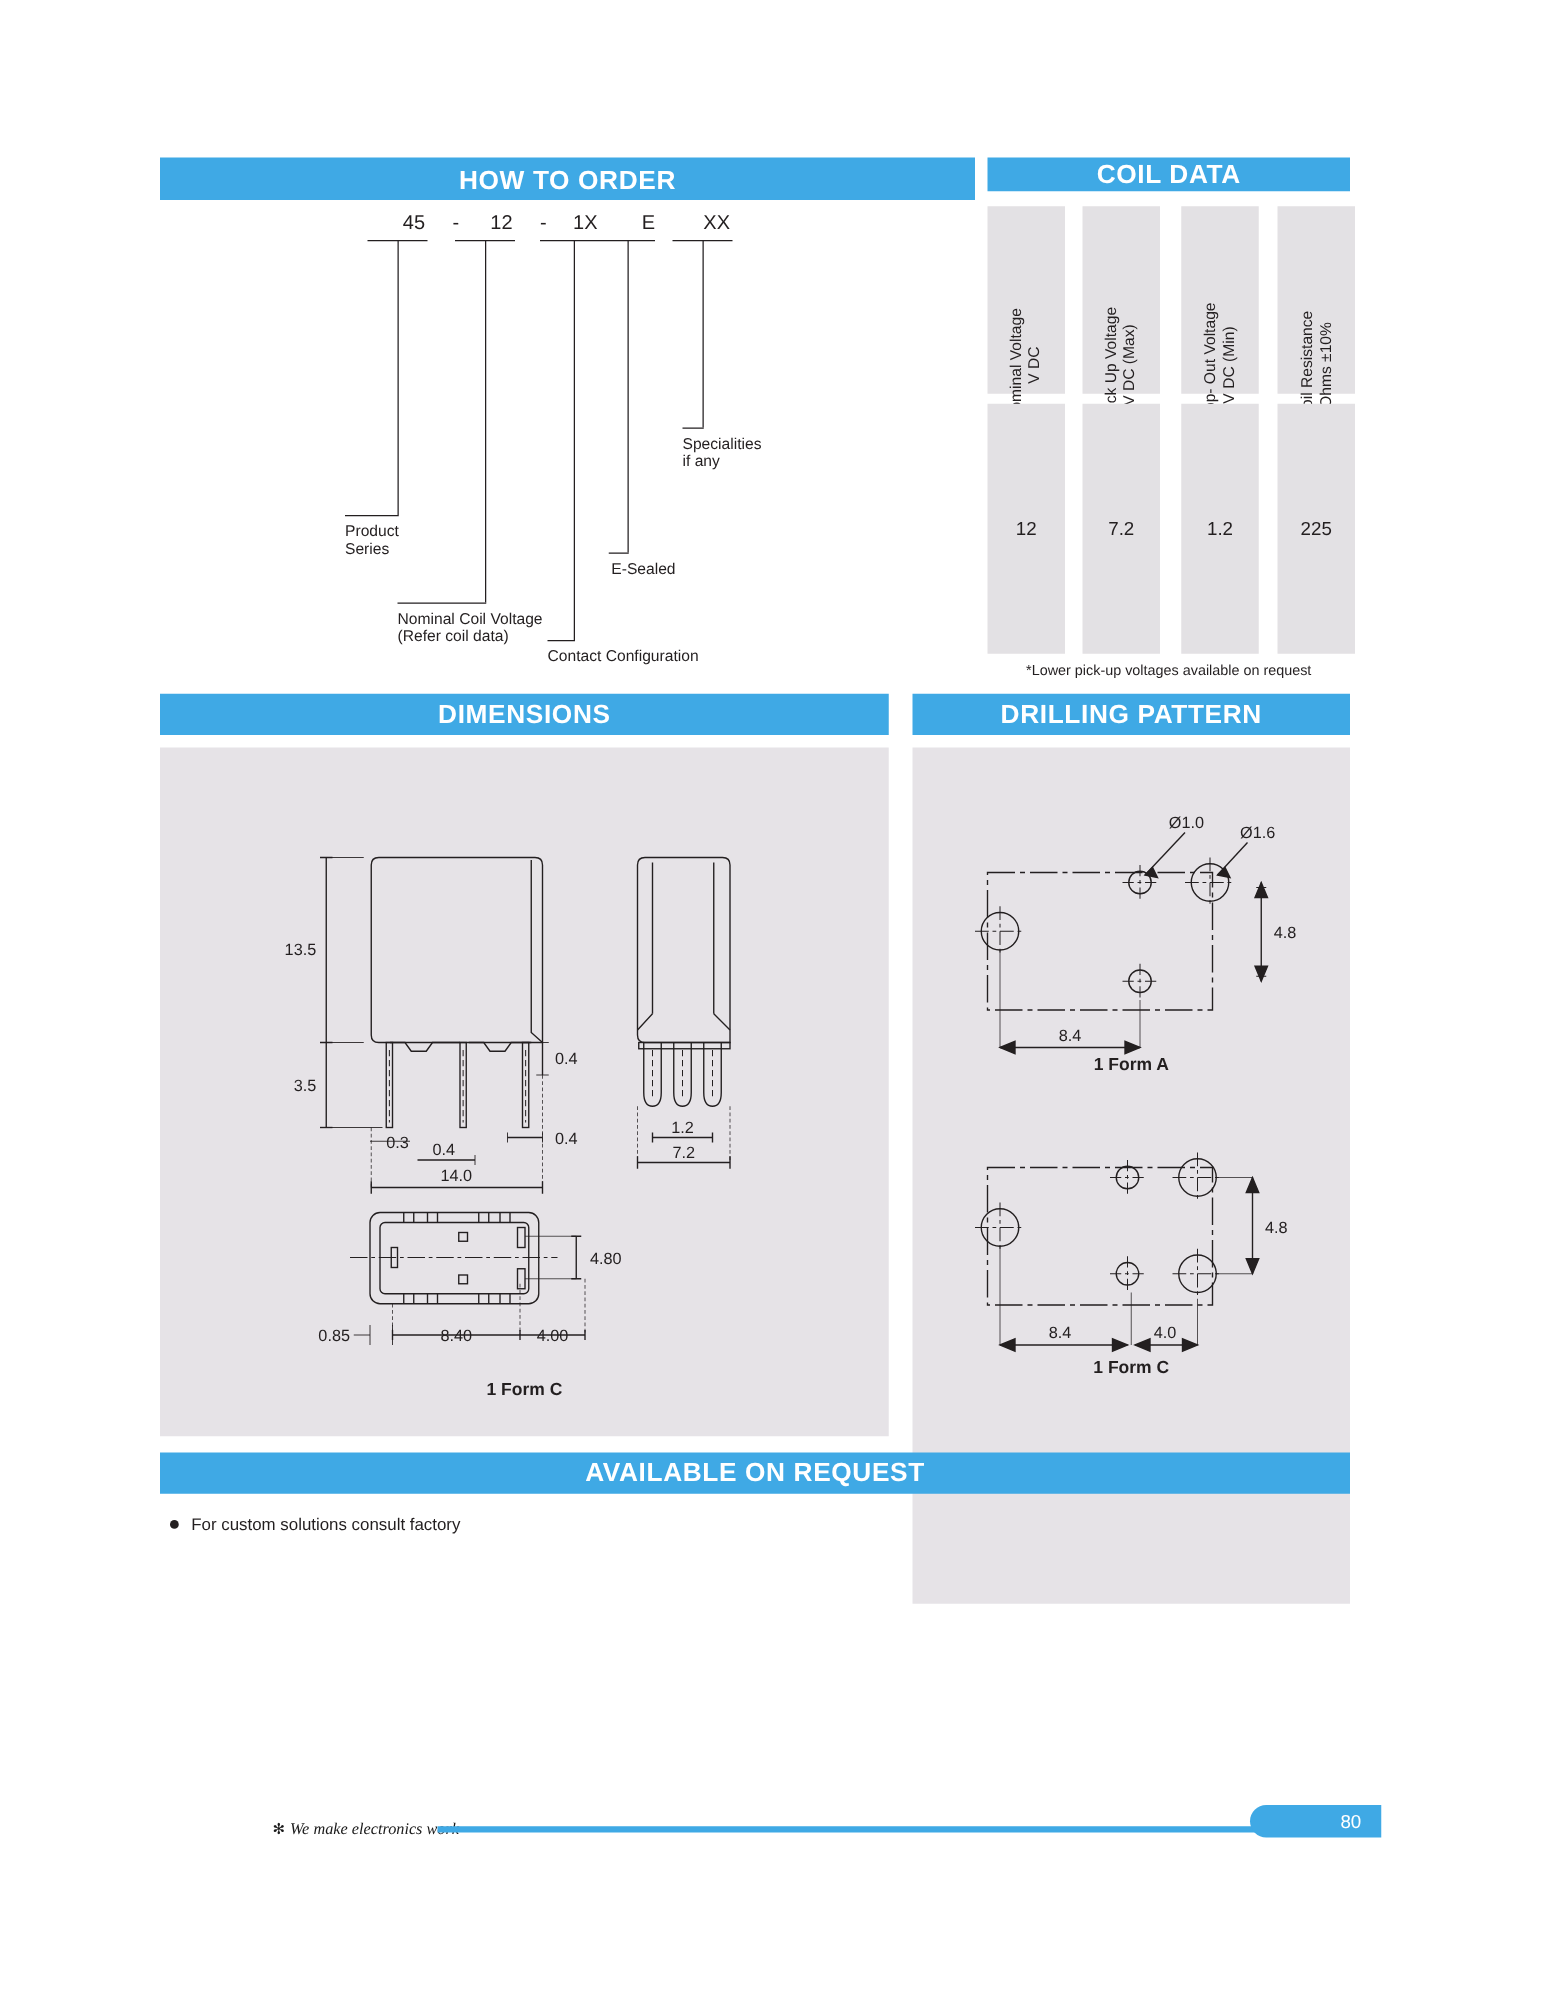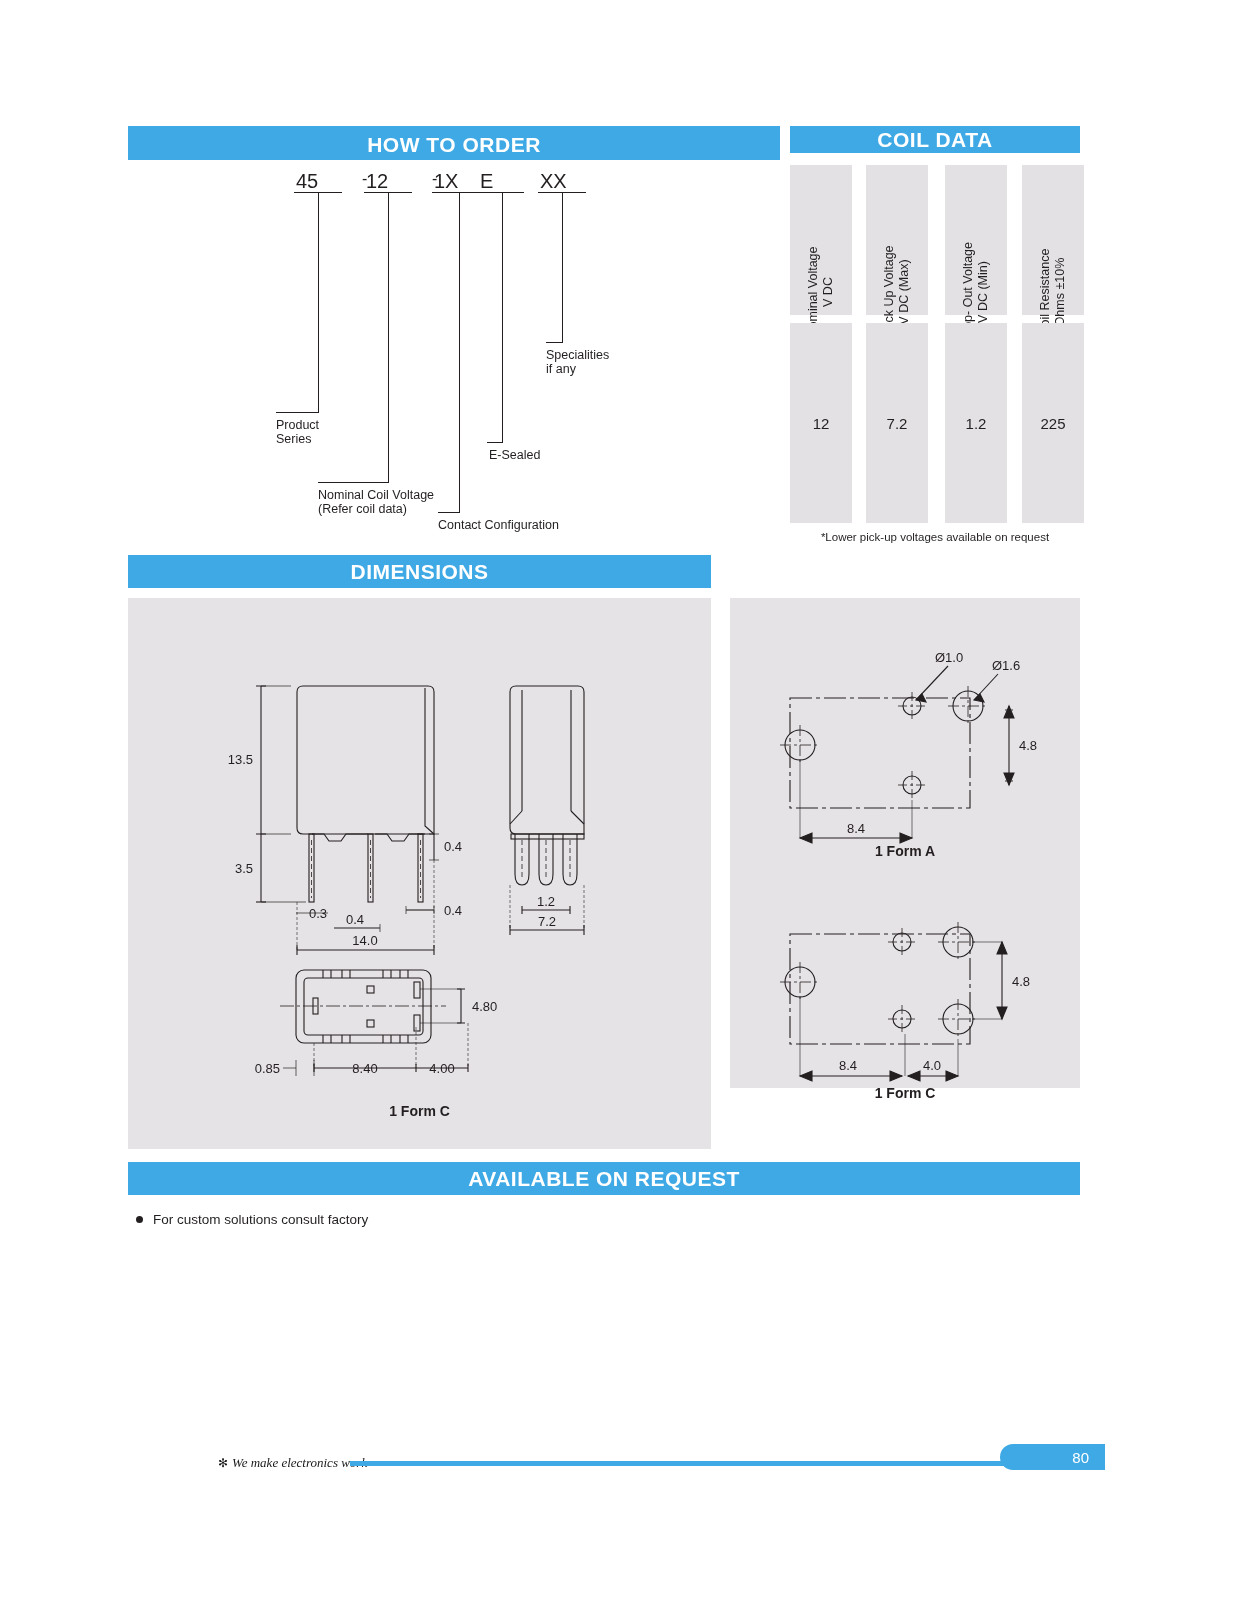--- a/index.html
+++ b/index.html
@@ -39,23 +39,23 @@
 
   
   .order-area {
     position: absolute;
     left: 128px; top: 160px;
     width: 652px; height: 380px;
     background: #ffffff;
   }
   .code-part {
     position: absolute;
-    font-size: 20px;
-    color: #231f20;
-    text-align: left;
+    font-size: 16px;
+    color: #231f20;
+    text-align: right;
     white-space: nowrap;
   }
   .dash {
     position: absolute;
     font-size: 16px;
     color: #231f20;
   }
   .underline {
     position: absolute;
     height: 0;
@@ -128,21 +128,21 @@
     font-size: 11.5px;
     color: #231f20;
   }
 
   
   .panel {
     position: absolute;
     background: #e6e3e7;
   }
   .panel-dim   { left: 128px; top: 598px; width: 583px; height: 551px; }
-  .panel-drill { left: 730px; top: 598px; width: 350px; height: 490px; }
+  .panel-drill { left: 730px; top: 598px; width: 350px; height: 685px; }
 
   .panel-caption {
     position: absolute;
     font-size: 14px;
     font-weight: bold;
     color: #231f20;
     text-align: center;
   }
 
   
@@ -443,20 +443,23 @@
         <text x="419" y="328" text-anchor="middle">7.2</text>
         <text x="344" y="413">4.80</text>
         <text x="152" y="475" text-anchor="end">0.85</text>
         <text x="237" y="475" text-anchor="middle">8.40</text>
         <text x="314" y="475" text-anchor="middle">4.00</text>
       </g>
     </svg>
     <div class="panel-caption" style="left:0; top:505px; width:583px;">1 Form C</div>
   </div>
 
+  <div class="bar bar-drill">
+    <span>DRILLING PATTERN</span>
+  </div>
 
   <div class="panel panel-drill">
 
     <svg width="350" height="280" viewBox="0 0 350 280" style="position:absolute; left:0; top:20px;">
       <g stroke="#231f20" fill="none" stroke-width="1.1">
         <rect x="60" y="80" width="180" height="110" stroke-dasharray="22 4 4 4"></rect>
 
         <circle cx="182" cy="88" r="9"></circle>
         <path d="M 168 88 L 196 88 M 182 74 L 182 102" stroke-dasharray="9 3 3 3" stroke-width="0.8"></path>
 

